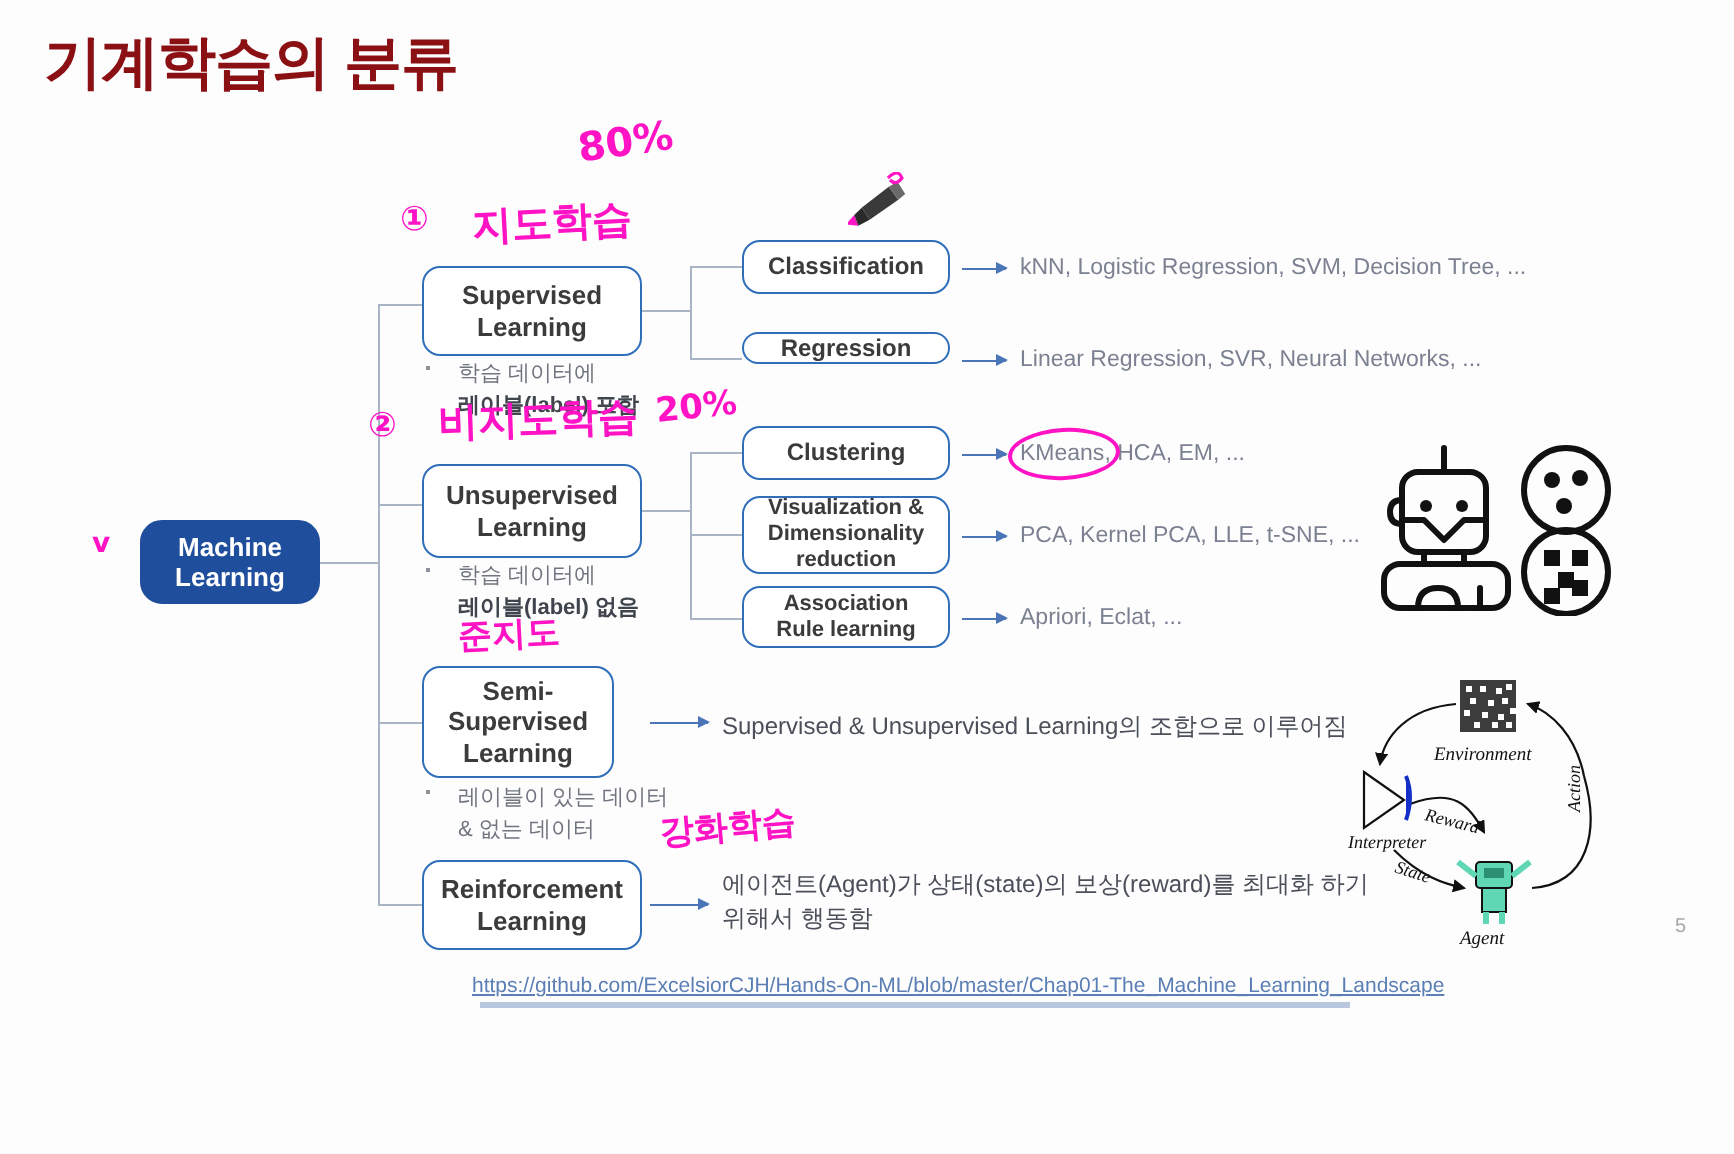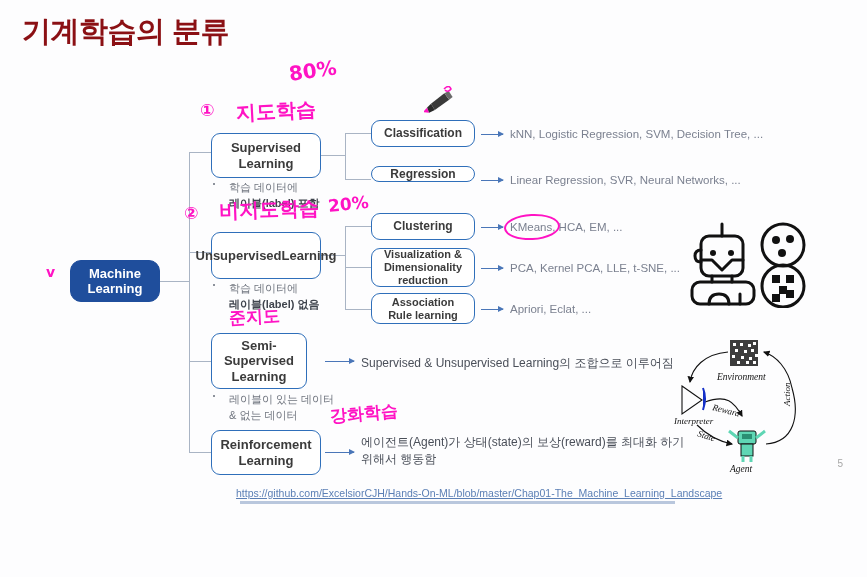--- a/index.html
+++ b/index.html
@@ -208,21 +208,21 @@
   <div class="node l1" style="left:211px; top:133px; width:110px; height:45px; flex-direction:column;">
     <span>Supervised</span>
     <span>Learning</span>
   </div>
   <div class="bullet" style="left:213px; top:180px;">
     <span class="dot"></span>
     <span class="txt">학습 데이터에</span>
     <span class="txt"><b>레이블(label) 포함</b></span>
   </div>
 
-  <div class="node l1" style="left:211px; top:232px; width:110px; height:47px; flex-direction:row;">
+  <div class="node l1" style="left:211px; top:232px; width:110px; height:47px; flex-direction:column;">
     <span>Unsupervised</span>
     <span>Learning</span>
   </div>
   <div class="bullet" style="left:213px; top:281px;">
     <span class="dot"></span>
     <span class="txt">학습 데이터에</span>
     <span class="txt"><b>레이블(label) 없음</b></span>
   </div>
 
   <div class="node l1" style="left:211px; top:333px; width:96px; height:56px; flex-direction:column;">

